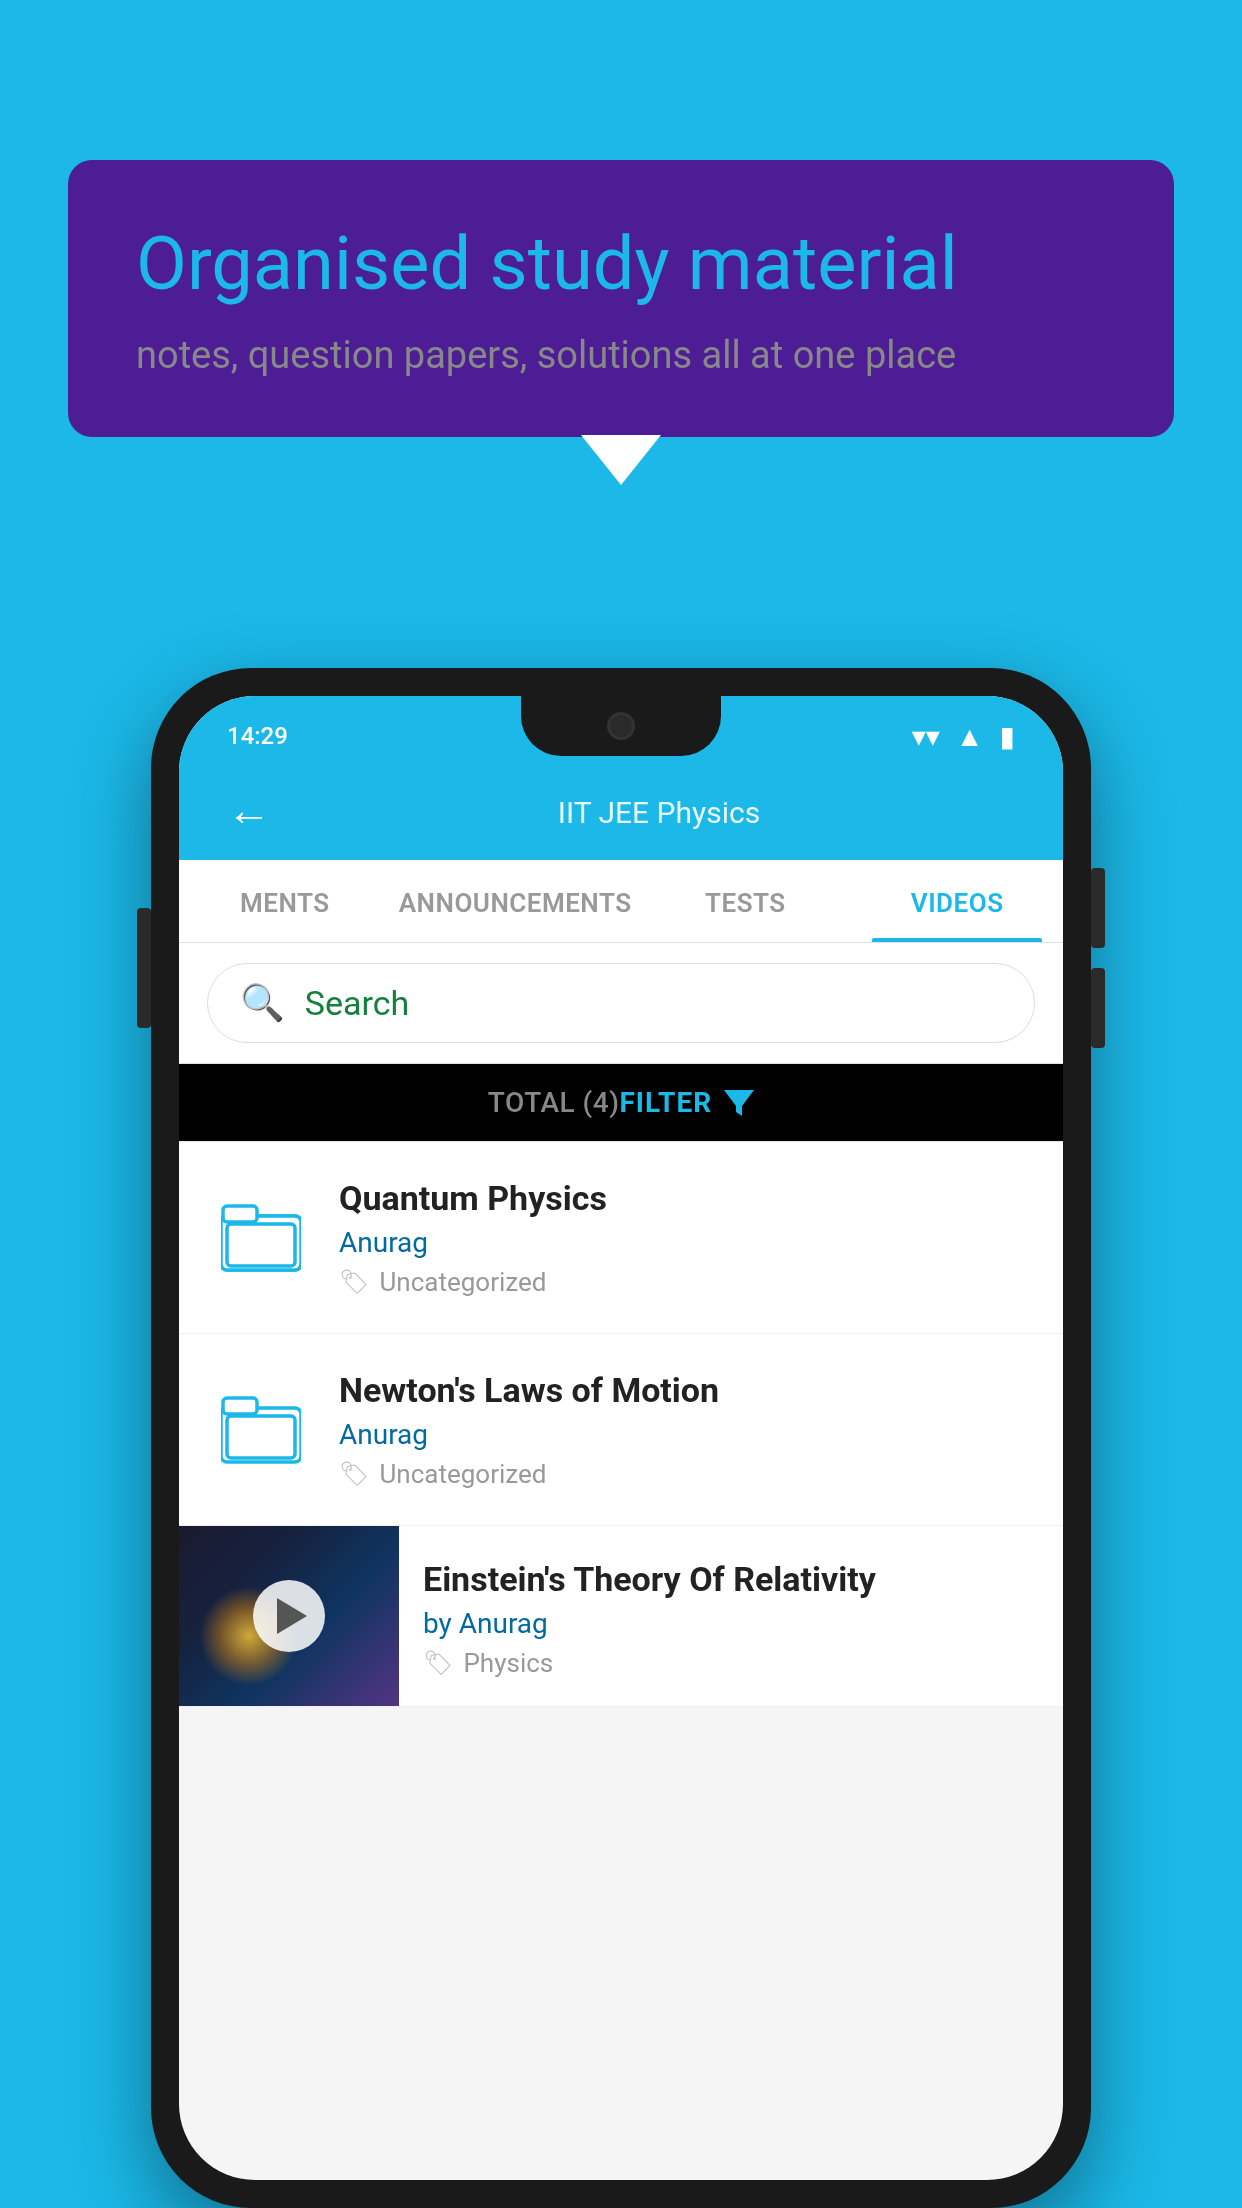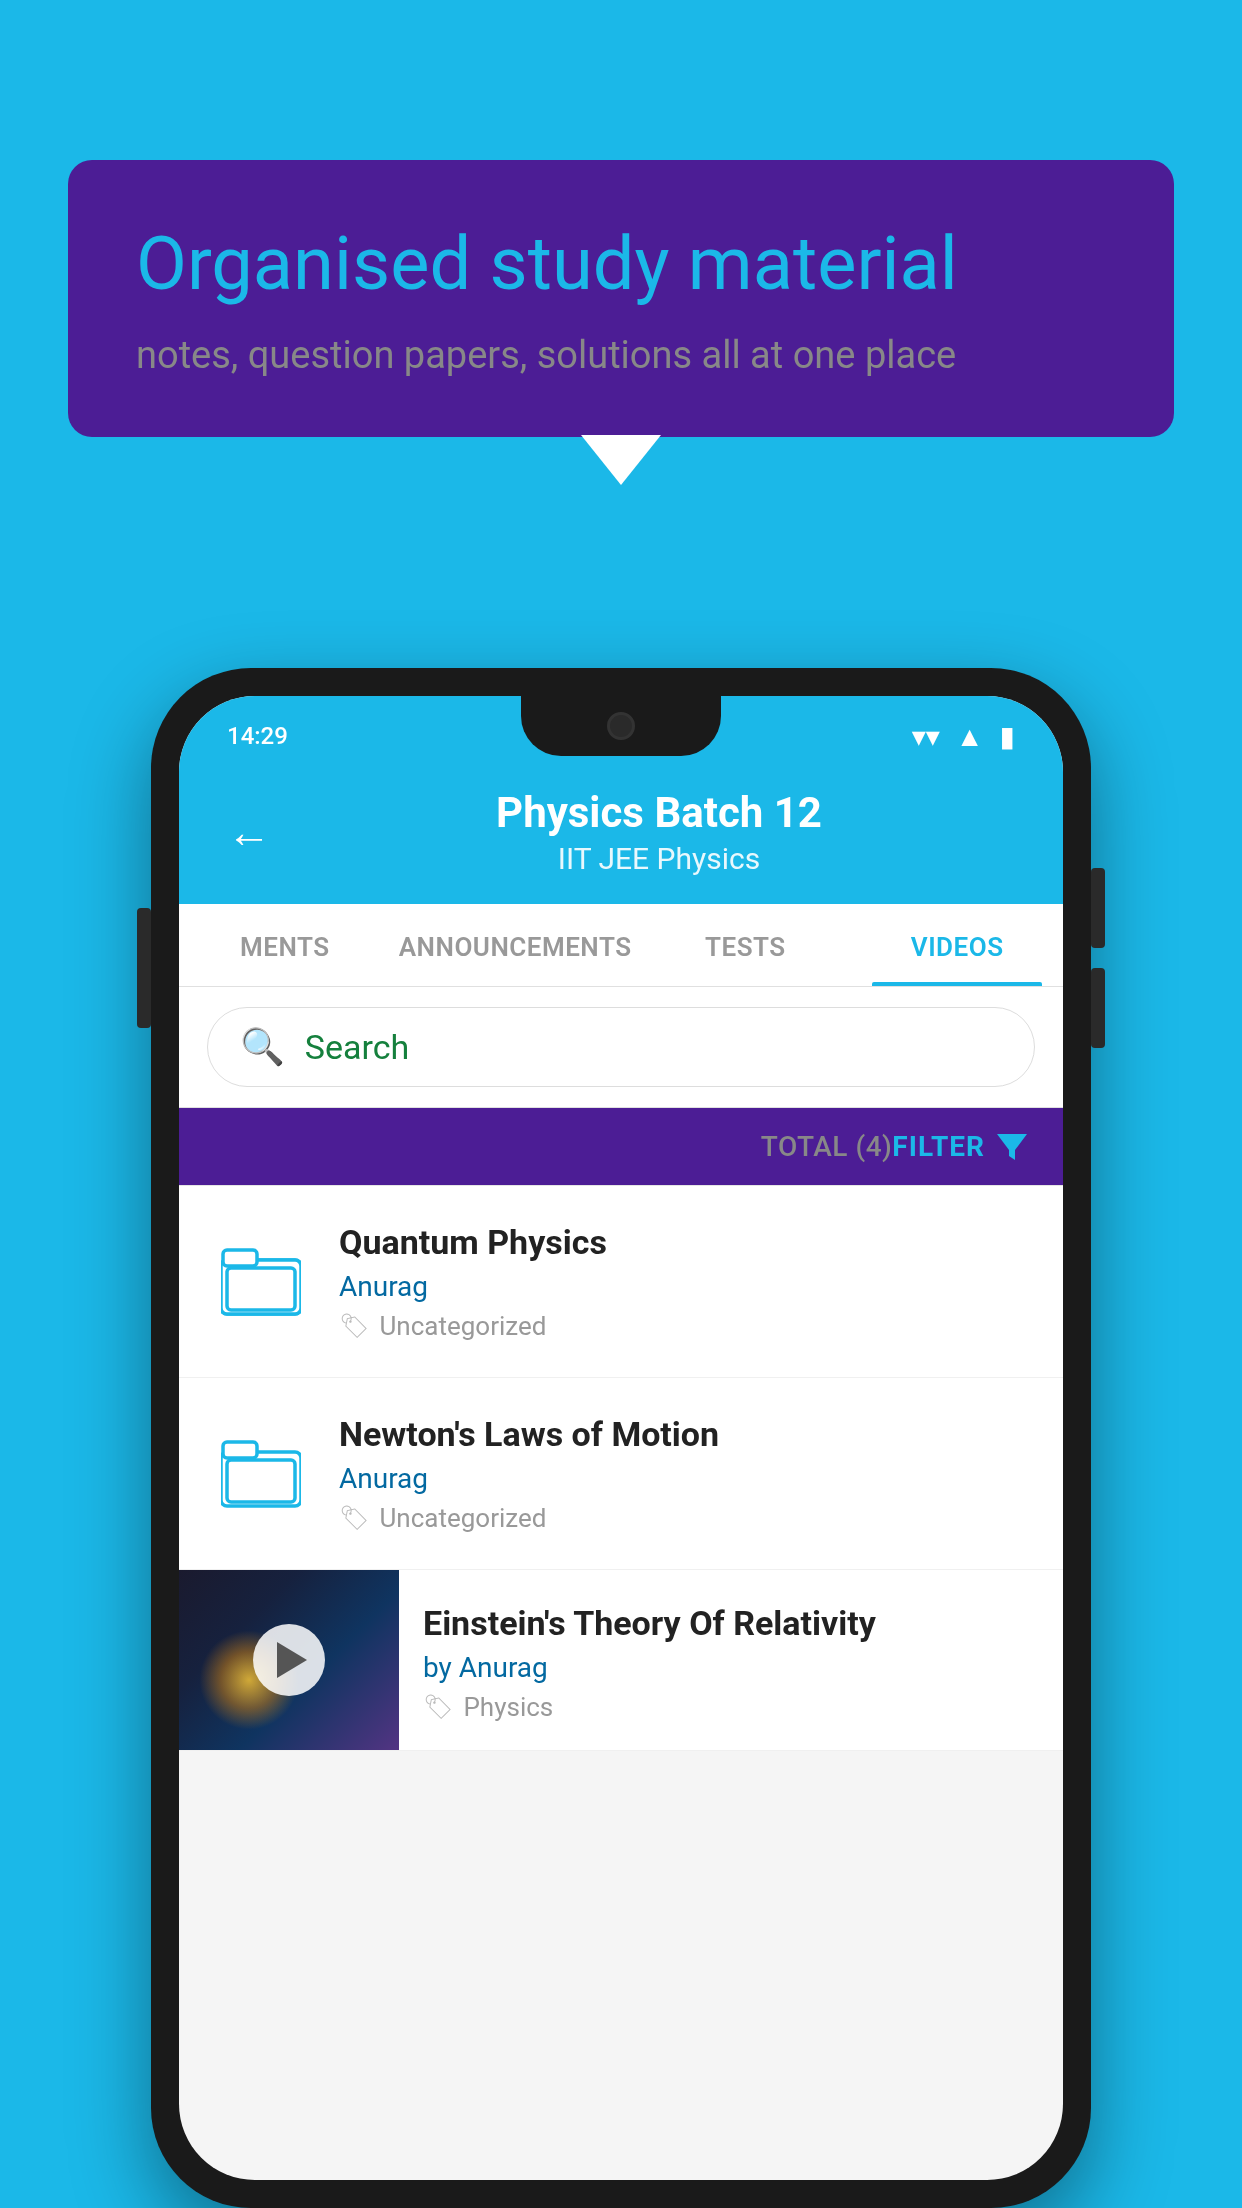--- a/index.html
+++ b/index.html
@@ -222,25 +222,25 @@
       font-size: 36px;
     }
 
     .search-placeholder {
       color: #15803d;
       font-size: 34px;
     }
 
     
     .filter-bar {
-      background: #4c1d95;
+      background: #000000;
       padding: 22px 36px;
       display: flex;
       align-items: center;
-      justify-content: flex-end;
+      justify-content: center;
       border-bottom: 1px solid #e5e5e5;
     }
 
     .total-label {
       font-size: 28px;
       color: #888;
       font-weight: 500;
       letter-spacing: 0.5px;
     }
 
@@ -420,21 +420,20 @@
       <div class="status-icons">
         <span class="wifi-icon">▾▾</span>
         <span class="signal-icon">▲</span>
         <span class="battery-icon">▮</span>
       </div>
     </div>
 
     <div class="app-header">
       <div class="back-btn">←</div>
       <div class="header-title-group">
-        <div class="header-title">Physics Batch 12</div>
         <div class="header-subtitle">IIT JEE    Physics</div>
       </div>
     </div>
 
     <div class="tabs-bar">
       <div class="tab-item">
         <span>MENTS</span>
       </div>
       <div class="tab-item">
         <span>ANNOUNCEMENTS</span>

